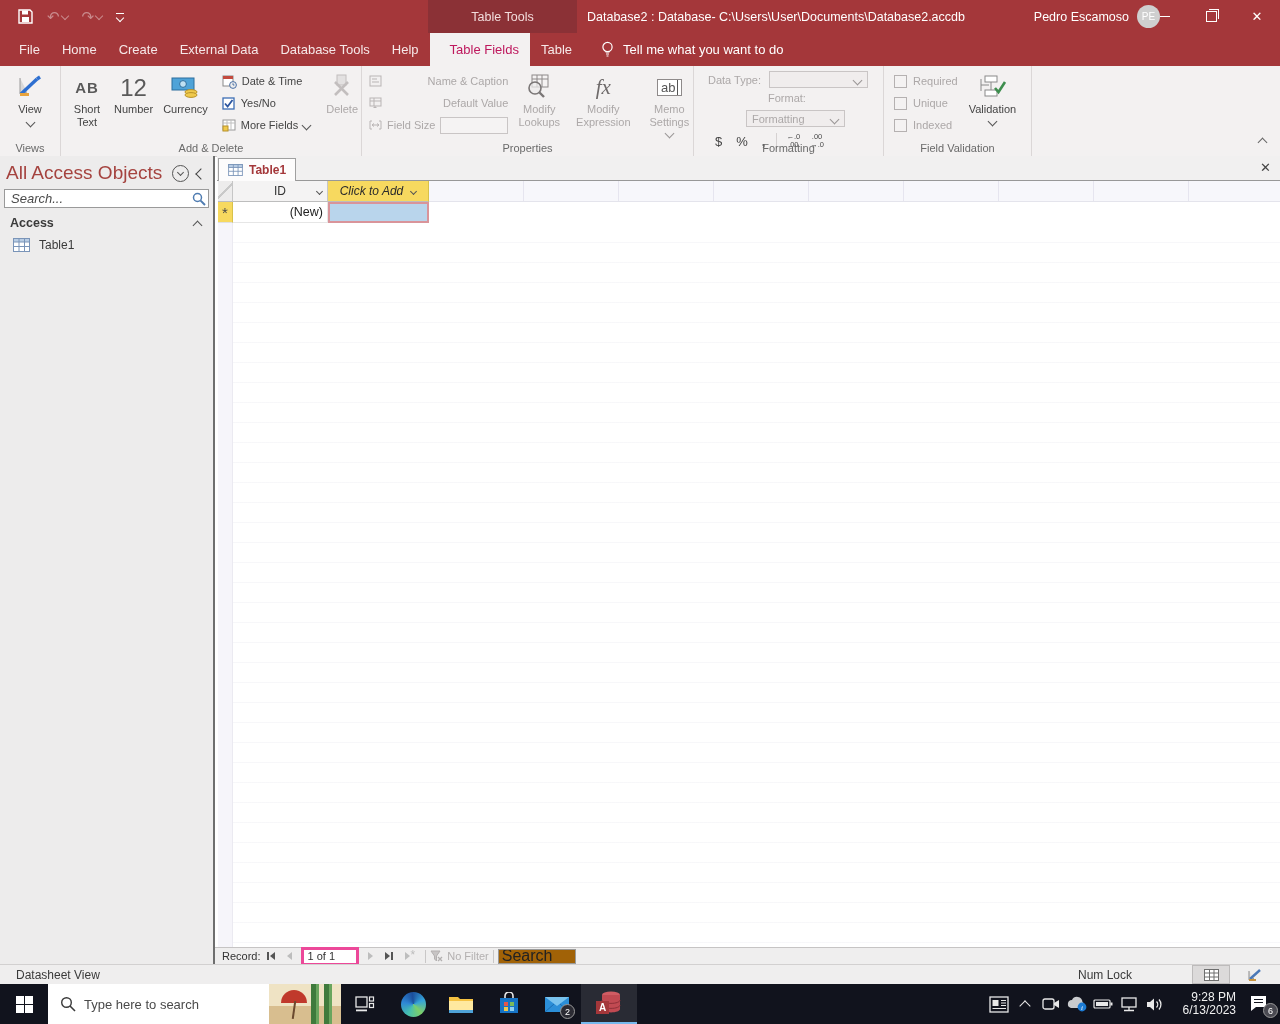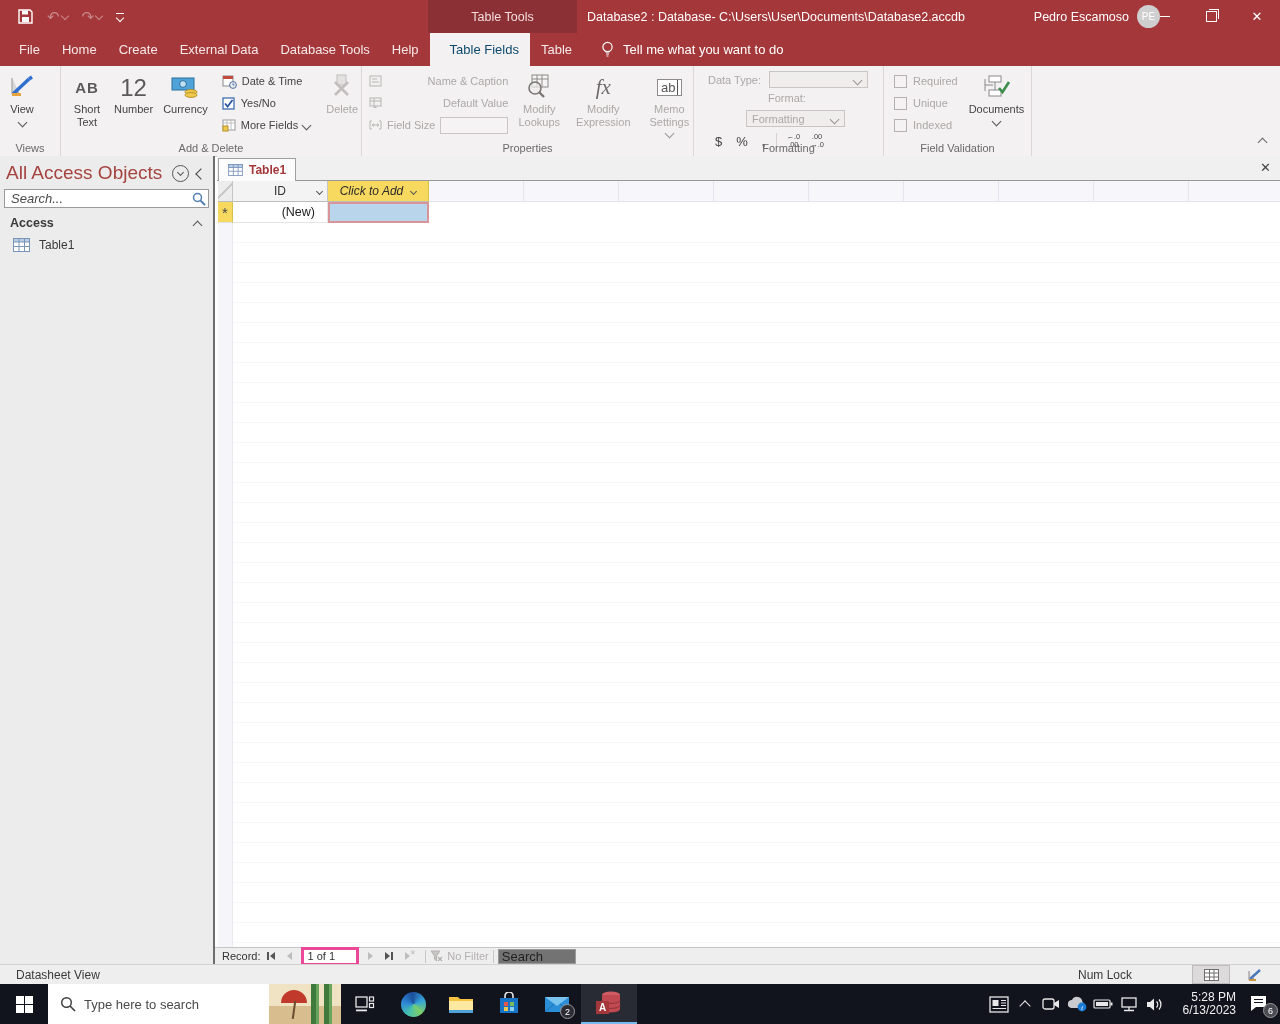--- a/index.html
+++ b/index.html
@@ -19,21 +19,21 @@
   .avatar{width:23px;height:23px;border-radius:50%;background:#CFCFCF;color:#fff;font-size:10px;
           display:flex;align-items:center;justify-content:center;}
   .winctl{position:absolute;right:0;top:0;height:33px;display:flex;}
   .wbtn{width:46px;height:33px;display:flex;align-items:center;justify-content:center;color:#fff;font-size:13px;}
   .minbar{width:10px;height:1px;background:#fff;display:inline-block;}
   .restore{width:9px;height:9px;border:1px solid #fff;position:relative;}
   .restore:before{content:"";position:absolute;left:2px;top:-3px;width:9px;height:9px;border:1px solid #fff;border-left:none;border-bottom:none;}
   
   .tabs{position:absolute;left:0;top:33px;right:0;height:33px;background:#A4373A;display:flex;align-items:stretch;padding-left:8px;}
   .rtab{display:flex;align-items:center;padding:0 11px;color:#F6E8E8;font-size:13px;white-space:nowrap;}
-  .rtab.active{background:#F3F1F1;color:#0c4a6e;padding-left:20px;}
+  .rtab.active{background:#F3F1F1;color:#be185d;padding-left:20px;}
   .tellme{display:flex;align-items:center;gap:9px;margin-left:18px;color:#fff;font-size:13px;}
   
   .ribbon{position:absolute;left:0;top:66px;right:0;height:90px;background:#F3F1F1;border-bottom:1px solid #CFCBCB;box-sizing:content-box;}
   .rgroup{position:absolute;top:0;height:90px;border-right:1px solid #DBD7D7;box-sizing:border-box;}
   .glabel{position:absolute;bottom:2px;left:0;right:0;text-align:center;font-size:11px;color:#6A6A6A;}
   .gc{display:flex;align-items:flex-start;padding:3px 4px 0 4px;}
   .bigbtn{display:flex;flex-direction:column;align-items:center;font-size:11px;color:#444;padding:2px 5px;line-height:13px;text-align:center;}
   .bicon{height:32px;display:flex;align-items:center;justify-content:center;}
   .chev{width:6px;height:6px;border-right:1.3px solid #555;border-bottom:1.3px solid #555;display:inline-block;}
   .chev.down{transform:rotate(45deg);margin-top:1px;}
@@ -76,36 +76,36 @@
      box-sizing:border-box;display:flex;align-items:center;justify-content:center;font-size:12px;color:#333;}
   .idhdr .chev{position:absolute;right:5px;}
   .ctahdr{position:absolute;left:110px;top:0;width:101px;height:21px;background:#F7D95F;border-right:1px solid #D8C24A;border-bottom:1px solid #BDBDBD;
      box-sizing:border-box;display:flex;align-items:center;justify-content:center;gap:8px;font-size:12px;font-style:italic;color:#2B2B2B;}
   .resthdr{position:absolute;left:211px;top:0;right:0;height:21px;background:#F7F7FB;border-bottom:1px solid #E4E4EC;box-sizing:border-box;
      background-image:repeating-linear-gradient(to right,transparent 0 94px,#E6E5EF 94px 95px);}
   .datarow{position:absolute;left:1px;top:46px;right:0;height:21px;}
   .rowsel{position:absolute;left:0;top:0;width:15px;height:21px;background:#F7D95F;border-right:1px solid #D8C24A;border-bottom:1px solid #E0E0E0;
      box-sizing:border-box;display:flex;align-items:center;justify-content:center;font-size:15px;color:#4A4A4A;}
   .idcell{position:absolute;left:15px;top:0;width:95px;height:21px;background:#fff;border-right:1px solid #E6E6E6;border-bottom:1px solid #E6E6E6;
-     box-sizing:border-box;display:flex;align-items:center;justify-content:flex-end;padding-right:12px;font-size:12.5px;color:#222;}
+     box-sizing:border-box;display:flex;align-items:center;justify-content:flex-end;padding-right:4px;font-size:12.5px;color:#222;}
   .selcell{position:absolute;left:110px;top:0;width:101px;height:21px;background:#B9D5EC;border:2px solid #D9949A;box-sizing:border-box;}
   .gridrest{position:absolute;left:1px;top:67px;right:0;bottom:0;
      background-image:repeating-linear-gradient(to bottom,transparent 0 19px,rgba(120,120,160,0.06) 19px 20px);}
   .selstrip{position:absolute;left:0;top:0;width:15px;bottom:0;background:#F6F5FA;border-right:1px solid #EBEAF1;box-sizing:border-box;}
   
   .recnav{position:absolute;left:215px;right:0;top:947px;height:17px;background:#EFEEEE;border-top:1px solid #C6C4C4;
      display:flex;align-items:center;font-size:11px;color:#333;padding-left:7px;box-sizing:border-box;}
   .tri{width:0;height:0;border-top:4px solid transparent;border-bottom:4px solid transparent;display:inline-block;}
   .tri.r{border-left:5px solid #555;}  .tri.l{border-right:5px solid #555;}
   .tri.g.r{border-left-color:#BDBDBD;} .tri.g.l{border-right-color:#BDBDBD;}
   .vbar{width:2px;height:8px;background:#555;display:inline-block;}
   .navb{display:flex;align-items:center;gap:1px;padding:0 6px;}
   .posbox{width:48px;height:13px;background:#fff;border:3px solid #ec4899;display:flex;align-items:center;padding-left:4px;margin:0 3px;}
   .recsep{width:1px;height:13px;background:#C9C7C7;margin:0 4px;}
-  .recsearch{width:70px;height:13px;background:#737373;border:1px solid #9A9A9A;font-size:13px;font-family:inherit;color:#222;padding:0 3px;outline:none;}
+  .recsearch{width:70px;height:13px;background:#a16207;border:1px solid #9A9A9A;font-size:16px;font-family:inherit;color:#222;padding:0 3px;outline:none;}
   .recsearch::placeholder{color:#222;}
   
   .statusbar{position:absolute;left:0;right:0;top:964px;height:20px;background:#EFEEEE;border-top:1px solid #D2D0D0;box-sizing:border-box;
      display:flex;align-items:center;font-size:12px;color:#3A3A3A;}
   .viewbtns{position:absolute;right:6px;top:0;height:19px;display:flex;}
   .vbtn{width:38px;height:19px;display:flex;align-items:center;justify-content:center;}
   .vbtn.active{background:#DCDADA;border:1px solid #BDBBBB;box-sizing:border-box;}
   
   .taskbar{position:absolute;left:0;right:0;top:984px;height:40px;background:#11131D;display:flex;align-items:stretch;}
   .startbtn{width:48px;display:flex;align-items:center;justify-content:center;}
@@ -190,21 +190,21 @@
           <circle cx="6.5" cy="6" r="4.6" fill="none" stroke="#fff" stroke-width="1.2"></circle>
           <path d="M4.5 11h4M5 13h3M5.5 15h2" stroke="#fff" stroke-width="1.1"></path>
         </svg>
       <span>Tell me what you want to do</span>
     </span>
   </div>
 
   <div class="ribbon">
 
     <div class="rgroup" style="left:0;width:61px;">
-      <div class="gc" style="justify-content:flex-start;">
+      <div class="gc" style="justify-content:center;">
         <div class="bigbtn">
           <span class="bicon">
             <svg width="26" height="26" viewBox="0 0 26 26">
                 <path d="M3 4v16l7-2" fill="#D8D8D8" stroke="#9A9A9A"></path>
                 <path d="M4 20l16-15" stroke="#2E6FD0" stroke-width="3.4"></path>
                 <path d="M20 5l3-2" stroke="#2E6FD0" stroke-width="3.4"></path>
                 <rect x="3" y="19" width="9" height="3" fill="#E8A33D"></rect>
               </svg>
           </span>
           <span>View</span>
@@ -381,21 +381,21 @@
         </div>
         <div class="bigbtn" style="margin-left:6px;">
           <span class="bicon">
             <svg width="30" height="26" viewBox="0 0 30 26">
                 <rect x="8" y="2" width="12" height="6" fill="#fff" stroke="#8A8A8A"></rect>
                 <rect x="8" y="16" width="12" height="6" fill="#fff" stroke="#8A8A8A"></rect>
                 <path d="M14 8v8M4 11h8M4 5v12" stroke="#8A8A8A" fill="none"></path>
                 <path d="M18 14l3.5 4L28 8" stroke="#3E8E4E" stroke-width="2.6" fill="none"></path>
               </svg>
           </span>
-          <span>Documents</span>
+          <span>Validation</span>
           <span class="chev down" style="margin-top:2px;"></span>
         </div>
       </div>
       <div class="glabel">Field Validation</div>
     </div>
 
     <span class="collapse"><span class="chev up" style="border-color:#666;"></span></span>
   </div>
 
   <div class="navpane">
@@ -627,21 +627,21 @@
             <path d="M9 10v3M4 13.5h10" stroke="#E8E8E8" stroke-width="1.3"></path>
           </svg>
       </div>
       <div class="trico">
         <svg width="18" height="15" viewBox="0 0 18 15">
             <path d="M1 5h3l4-3.5v12L4 10H1z" fill="#E8E8E8"></path>
             <path d="M10.5 4.5a4.3 4.3 0 010 6M13 2.5a7.5 7.5 0 010 10" stroke="#E8E8E8" stroke-width="1.3" fill="none"></path>
           </svg>
       </div>
       <div class="clock">
-        <div>5:28 PM</div>
+        <div>9:28 PM</div>
         <div>6/13/2023</div>
       </div>
       <div class="trico" style="width:40px;">
         <svg width="20" height="18" viewBox="0 0 20 18">
             <path d="M1 1h15v11H6l-5 4z" fill="#fff"></path>
             <path d="M4 4.5h9M4 7.5h9" stroke="#11131D" stroke-width="1.1"></path>
           </svg>
         <span class="badge" style="right:2px;bottom:6px;background:#4A4A52;">6</span>
       </div>
     </div>

